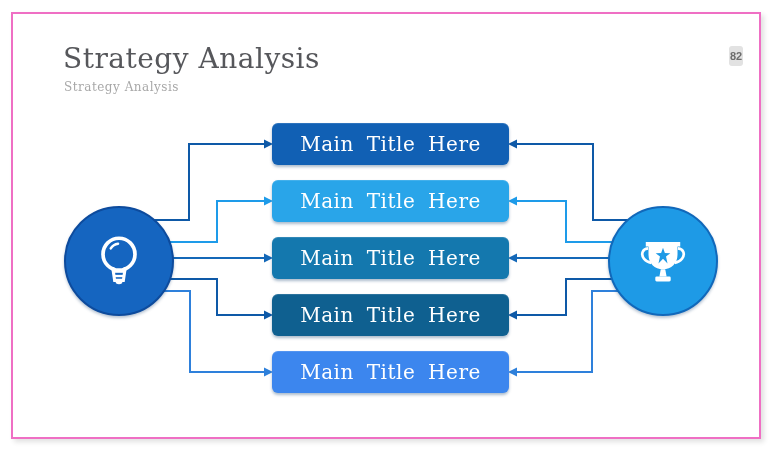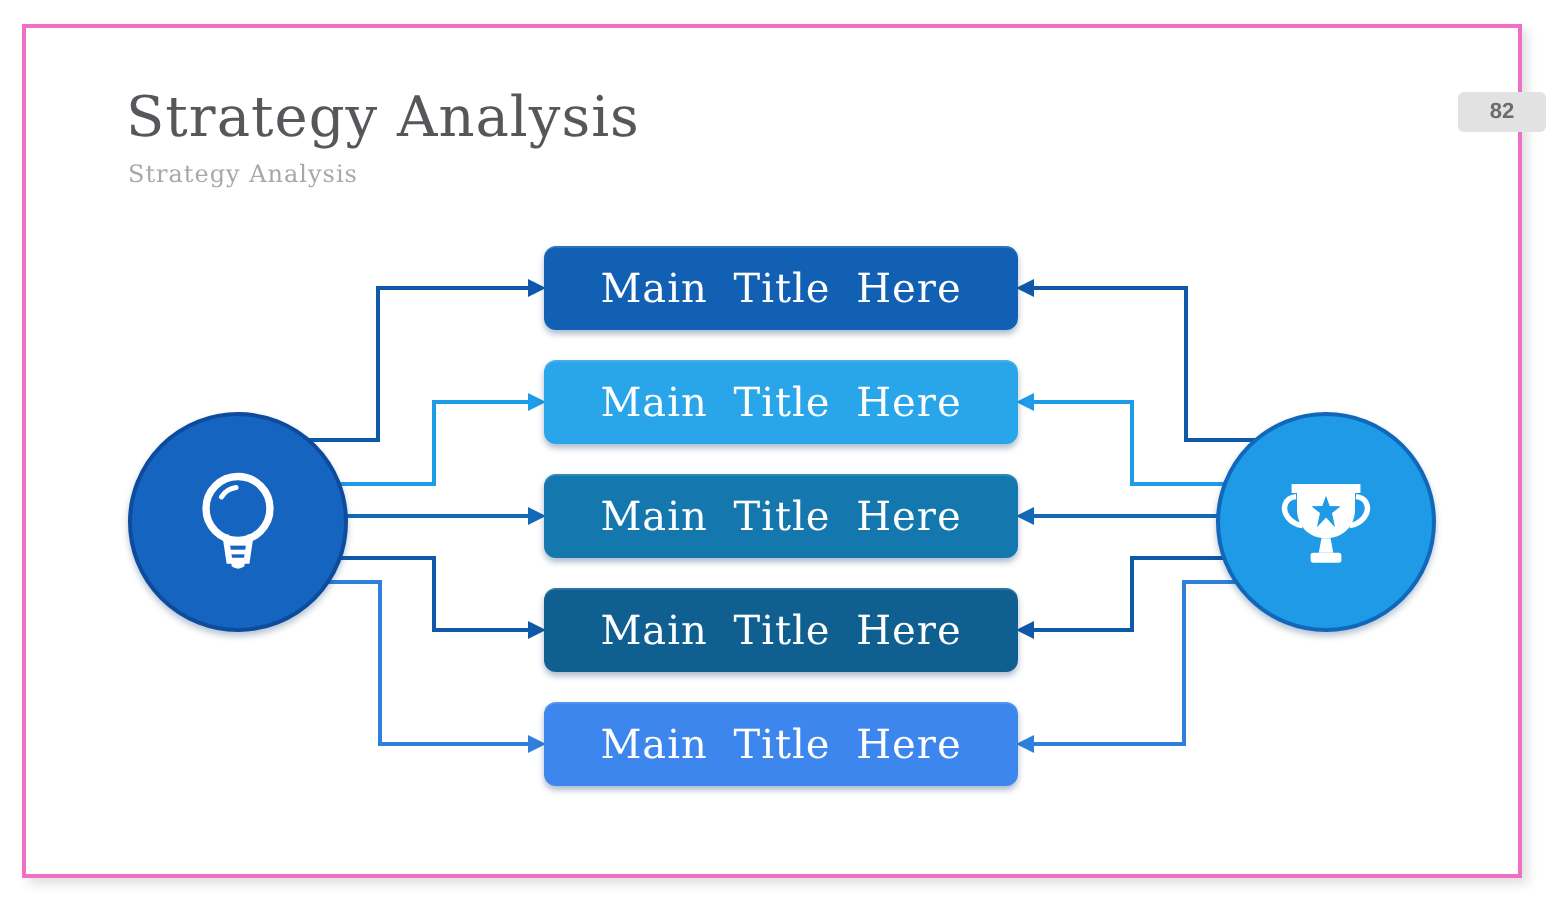--- a/index.html
+++ b/index.html
@@ -4,21 +4,21 @@
 <style>
   html,body{margin:0;padding:0;background:#ffffff;}
   .canvas{position:relative;width:778px;height:450px;background:#ffffff;overflow:hidden;
           font-family:"Liberation Sans",sans-serif;}
   .slide{position:absolute;left:11px;top:12px;width:750px;height:427px;background:#ffffff;
          border:2px solid #ef6fc4;box-sizing:border-box;box-shadow:3px 3px 5px rgba(0,0,0,0.12);}
   .title{position:absolute;left:50px;top:28px;font-family:"DejaVu Serif","Liberation Serif",serif;
          font-size:28px;color:#56575b;letter-spacing:0.5px;white-space:nowrap;}
   .subtitle{position:absolute;left:51px;top:66px;font-family:"DejaVu Serif","Liberation Serif",serif;
          font-size:12px;color:#a8a8a8;letter-spacing:0.5px;white-space:nowrap;}
-  .badge{position:absolute;left:716px;top:32px;width:44px;height:20px;background:#e2e2e2;
+  .badge{position:absolute;left:716px;top:32px;width:14px;height:20px;background:#e2e2e2;
          border-radius:3px;color:#6d6d6d;font-size:11px;font-weight:bold;
          display:flex;align-items:center;justify-content:center;}
   .connectors{position:absolute;left:0;top:0;width:746px;height:423px;}
   .connectors path{fill:none;stroke-width:2px;}
   .bar{position:absolute;left:259px;width:237px;height:42px;border-radius:6px;
        display:flex;align-items:center;justify-content:center;color:#ffffff;
        font-family:"DejaVu Serif","Liberation Serif",serif;font-size:20px;
        word-spacing:6px;letter-spacing:0.5px;
        box-shadow:0 2px 3px rgba(15,60,110,0.35), inset 0 1px 0 rgba(255,255,255,0.12);}
   .bar-1{top:109px;} .bar-2{top:166px;} .bar-3{top:223px;} .bar-4{top:280px;} .bar-5{top:337px;}

